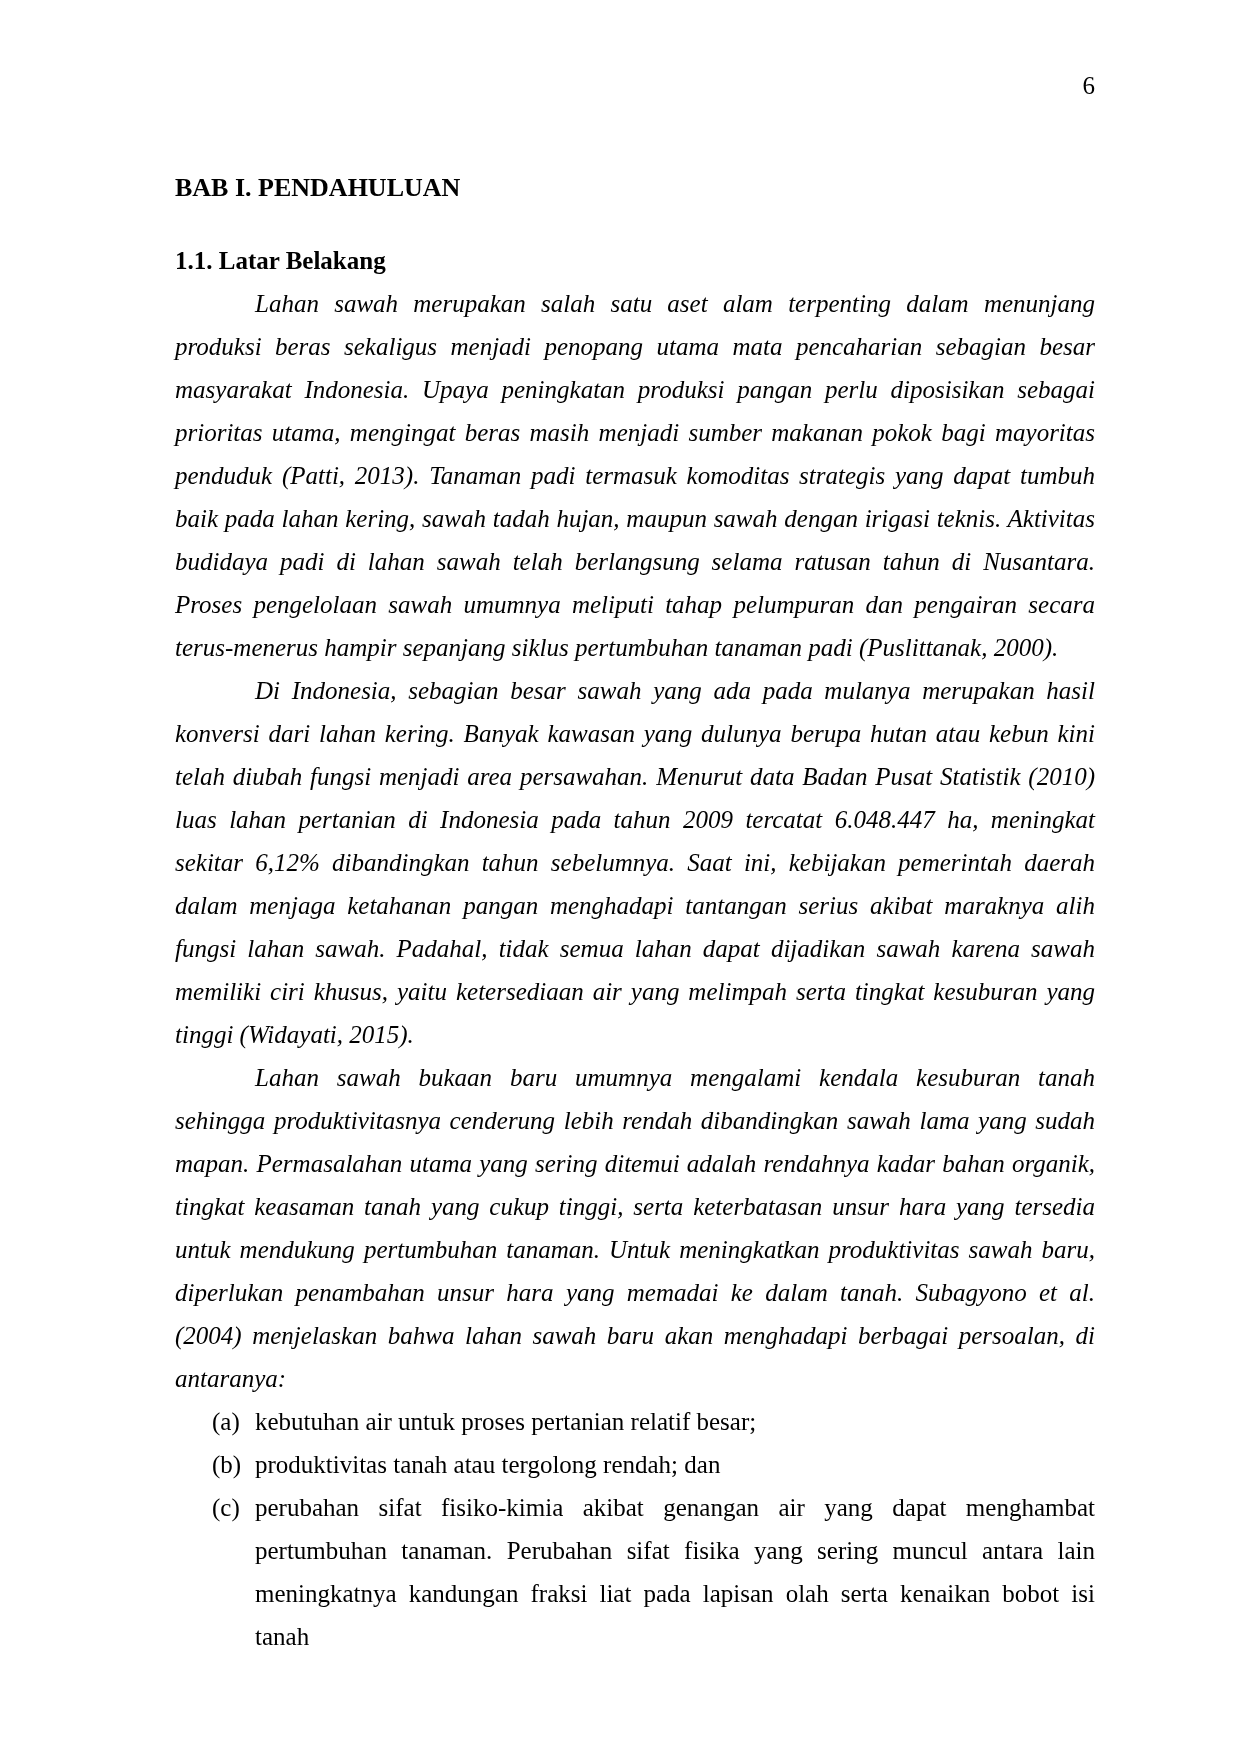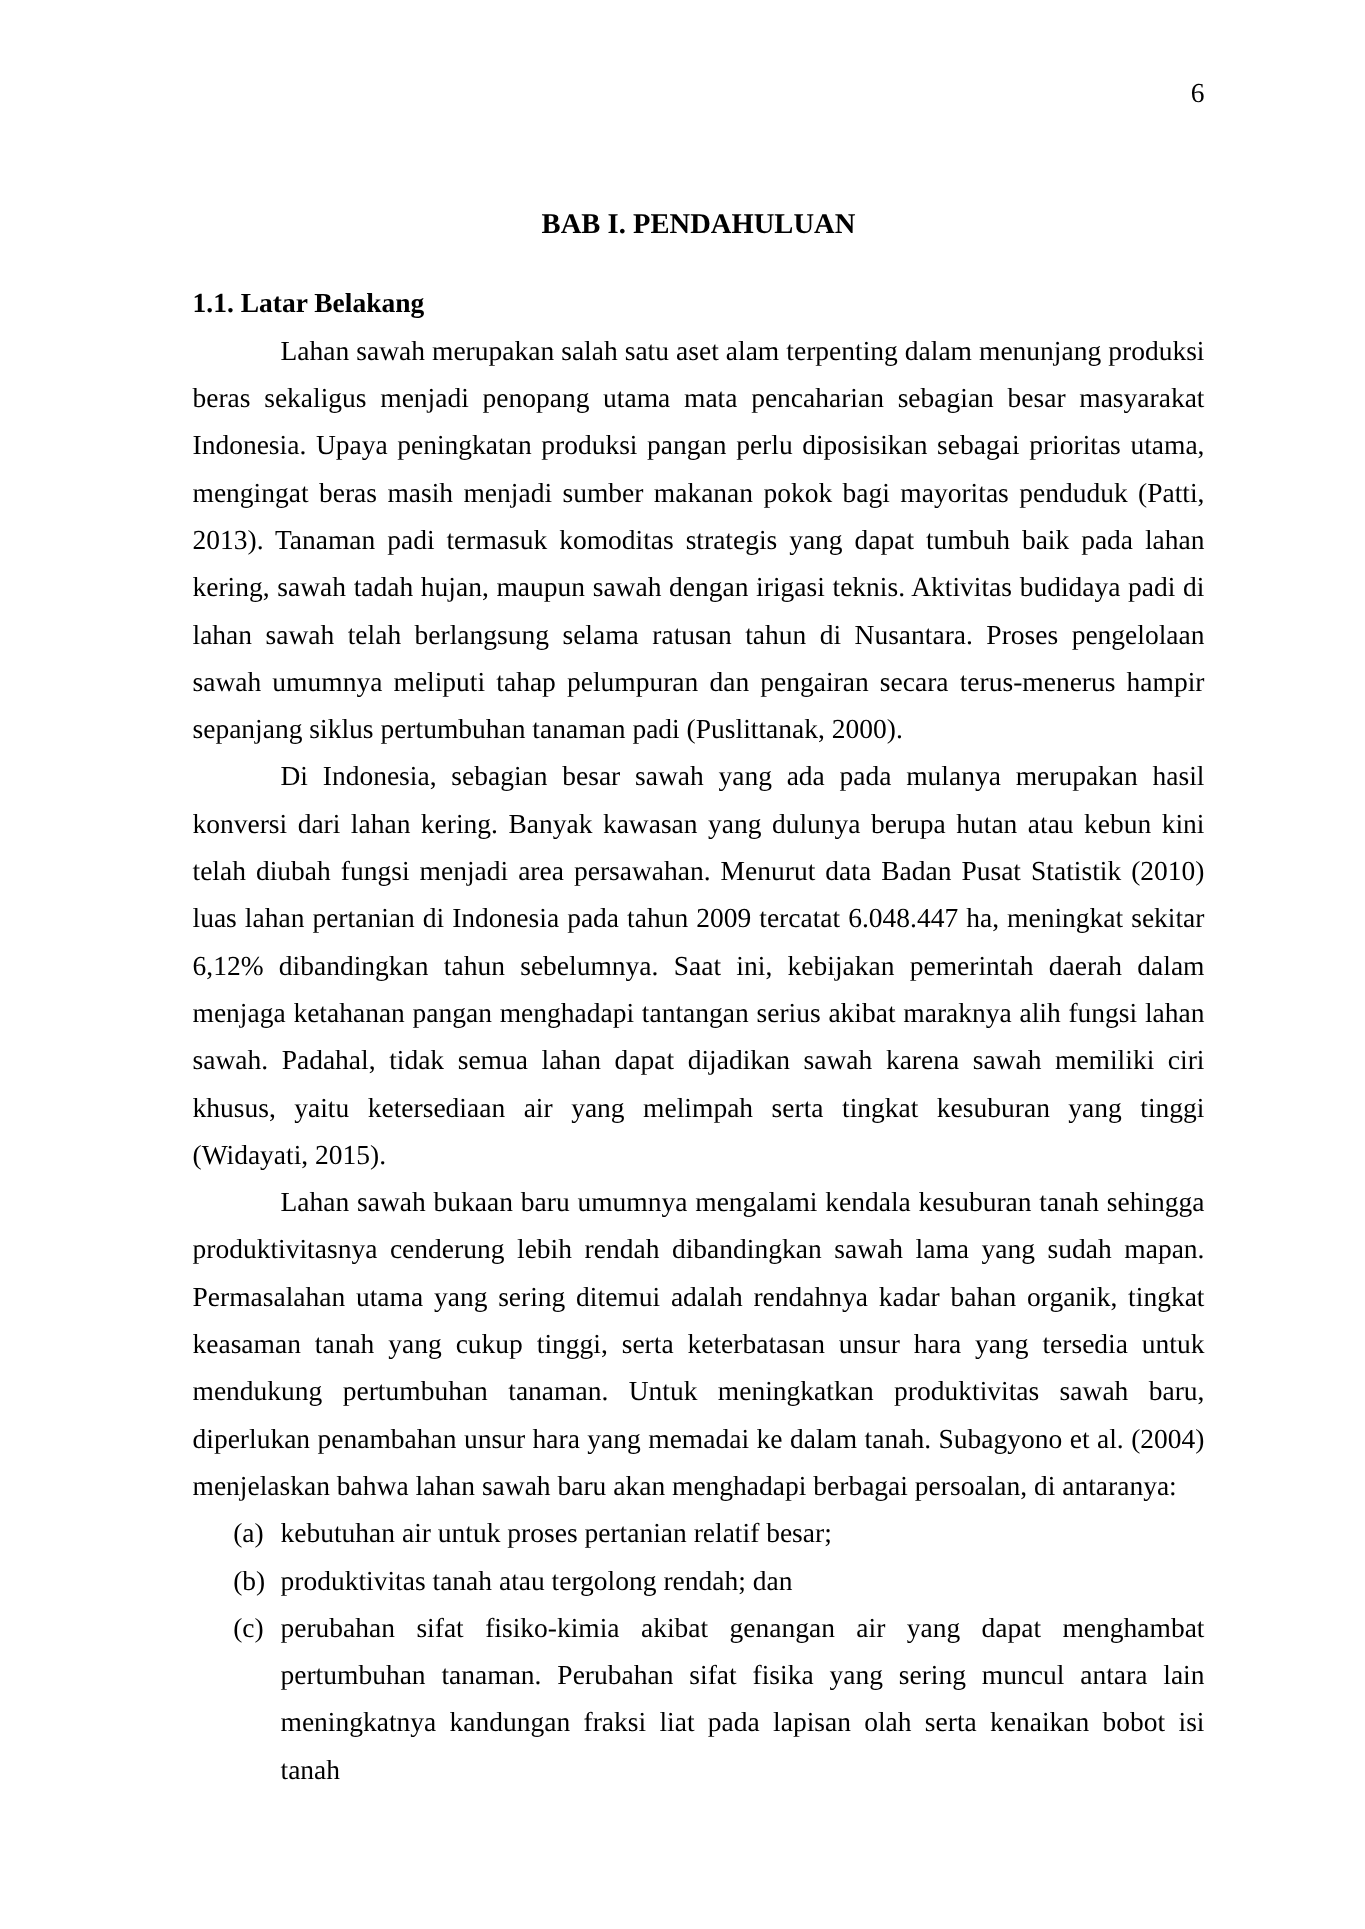--- a/index.html
+++ b/index.html
@@ -26,39 +26,40 @@
     line-height: 32px;
   }
   .content {
     position: absolute;
     left: 175px;
     top: 0;
     width: 920px;
     padding-top: 166px;
   }
   .chapter-title {
-    margin: 16px;
+    margin: 0;
     font-size: 26px;
     font-weight: 700;
-    text-align: center;
+    text-align: left;
     line-height: 43px;
   }
   .section-heading {
     margin: 30px 0 0 0;
     font-size: 25px;
     font-weight: 700;
     line-height: 43px;
     text-align: left;
   }
   .para {
     margin: 0;
     font-size: 25px;
     line-height: 43px;
     text-align: justify;
     text-indent: 80px;
+    font-style: italic;
   }
   .list {
     margin: 0;
   }
   .list-item {
     position: relative;
     padding-left: 80px;
     font-size: 25px;
     line-height: 43px;
     text-align: justify;

